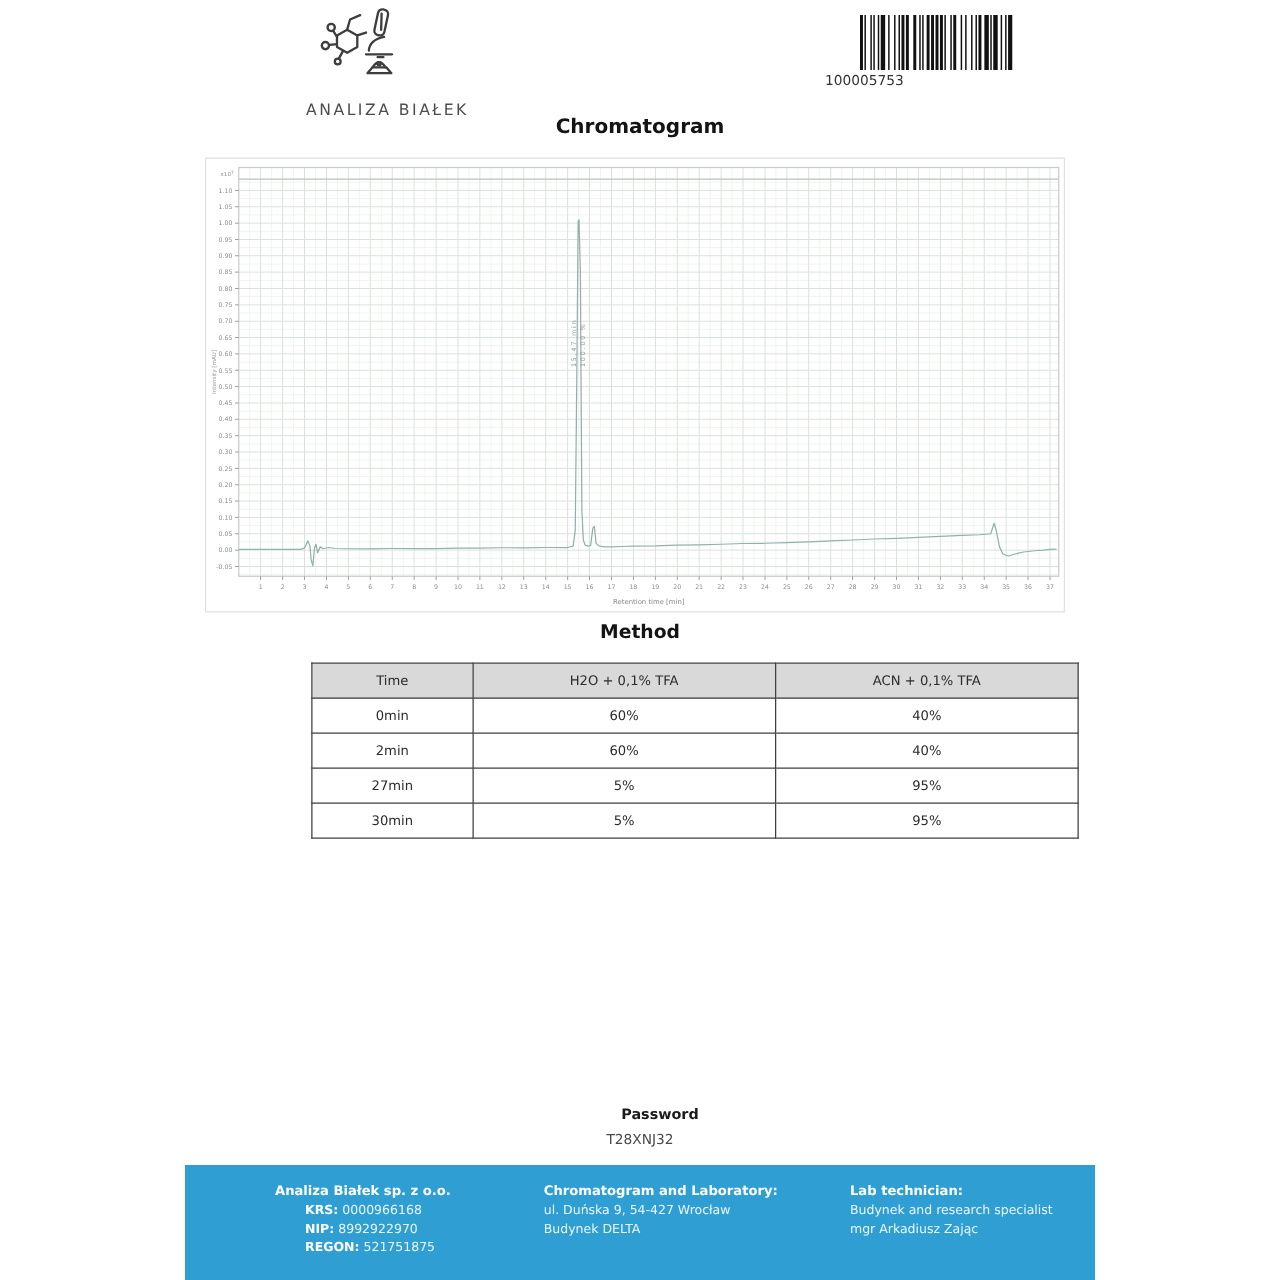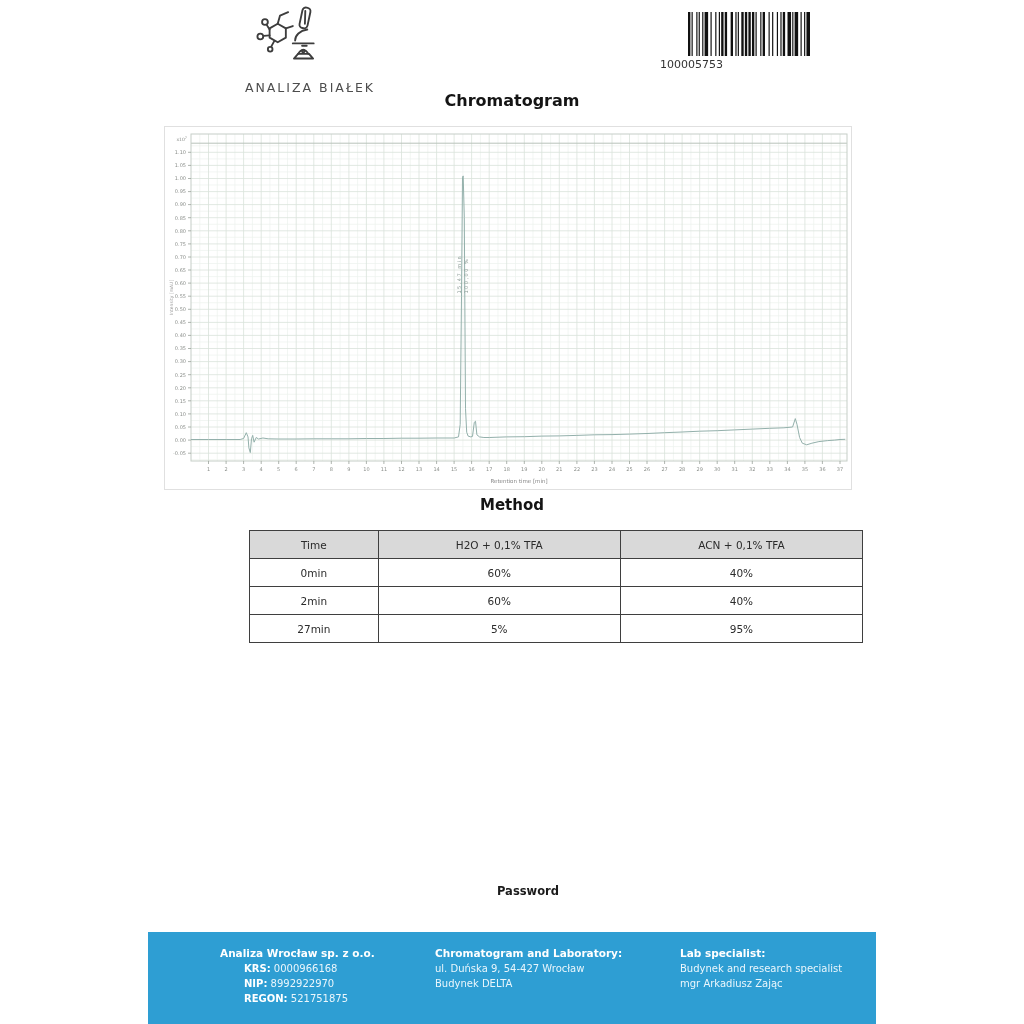--- a/index.html
+++ b/index.html
@@ -396,37 +396,43 @@
           <tr>
             <td>2min</td>
             <td>60%</td>
             <td>40%</td>
           </tr>
           <tr>
             <td>27min</td>
             <td>5%</td>
             <td>95%</td>
           </tr>
+          <tr>
+            <td>30min</td>
+            <td>5%</td>
+            <td>95%</td>
+          </tr>
         </tbody>
     </table>
   </div>
 
   <div id="password-label">Password</div>
+  <div id="password-value">T28XNJ32</div>
 
   <div id="footer" style="background: rgb(46, 158, 211);">
     <div class="fcol" id="fcol-company">
-      <div class="ft">Analiza Wrocław sp. z o.o.</div>
+      <div class="ft">Analiza Białek sp. z o.o.</div>
       <div><span class="fl">KRS:</span> <span>0000966168</span></div>
       <div><span class="fl">NIP:</span> <span>8992922970</span></div>
       <div><span class="fl">REGON:</span> <span>521751875</span></div>
     </div>
     <div class="fcol" id="fcol-hq">
       <div class="ft">Chromatogram and Laboratory:</div>
       <div>ul. Duńska 9, 54-427 Wrocław</div>
       <div>Budynek DELTA</div>
     </div>
     <div class="fcol" id="fcol-tech">
-      <div class="ft">Lab specialist:</div>
+      <div class="ft">Lab technician:</div>
       <div>Budynek and research specialist</div>
       <div>mgr Arkadiusz Zając</div>
     </div>
   </div>
 </div>
 
 </body></html>

